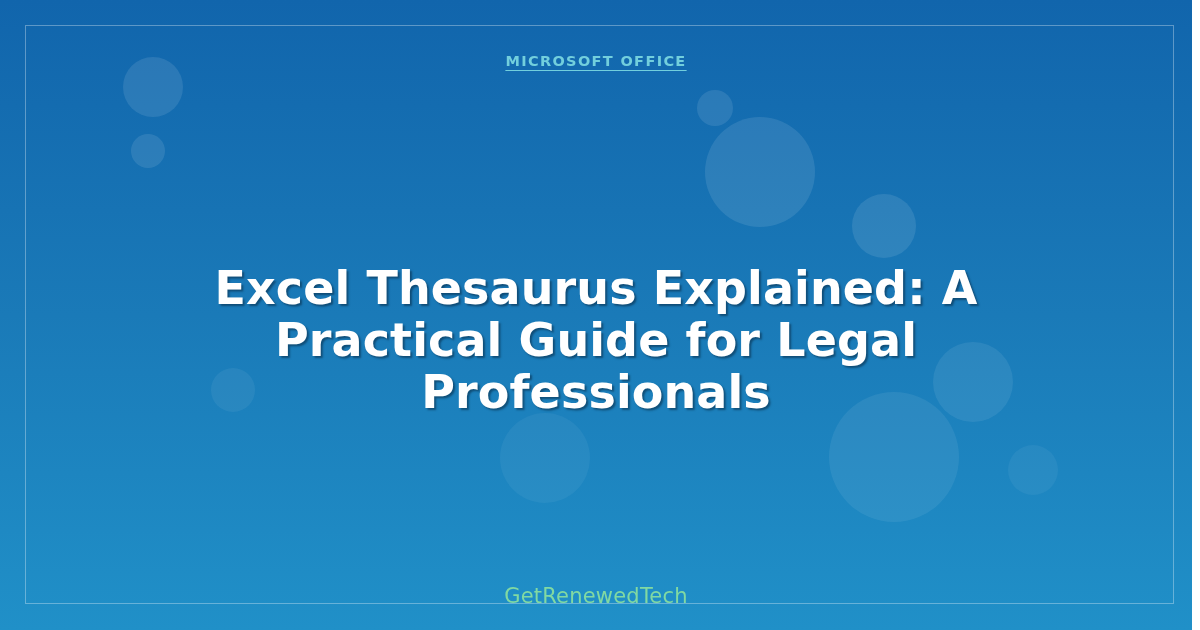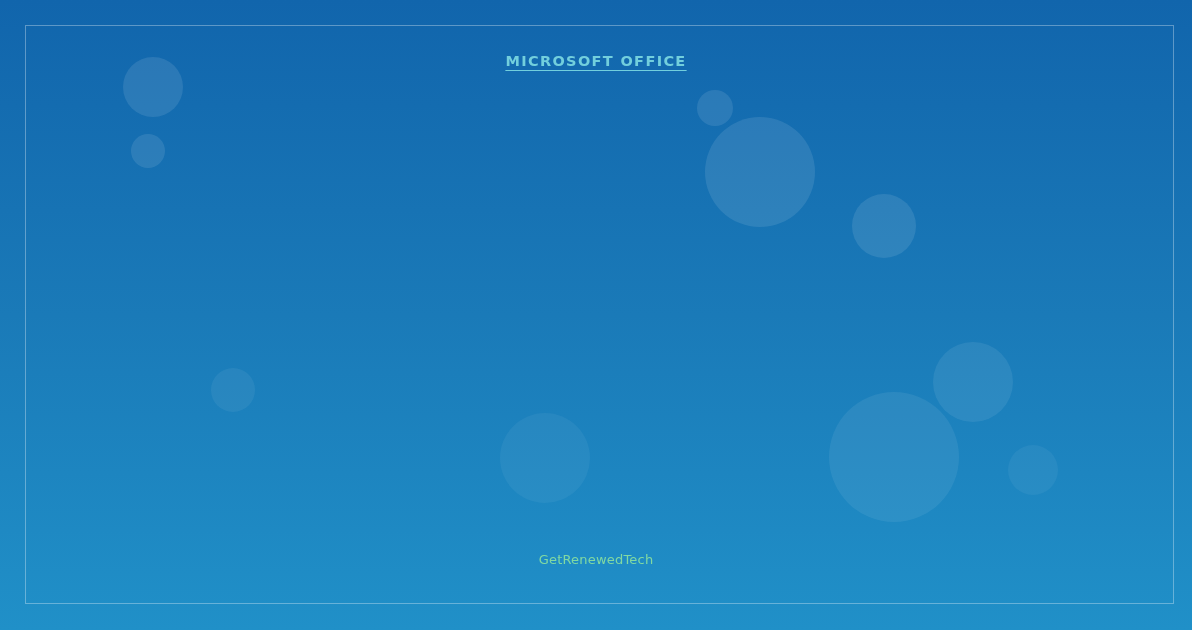--- a/index.html
+++ b/index.html
@@ -85,23 +85,23 @@
     font-weight: bold;
     color: #ffffff;
     letter-spacing: 0.1px;
     text-shadow: 2px 2px 2px rgba(8, 40, 66, 0.55);
   }
 
   #footer-brand {
     position: absolute;
     left: 0;
     right: 0;
-    top: 552px;
+    top: 584px;
     text-align: center;
-    font-size: 13px;
+    font-size: 21px;
     color: #81d9a2;
     letter-spacing: 0.2px;
   }
 </style>
 </head>
 <body>
 
 <div id="banner" style="background: linear-gradient(rgb(17, 101, 172) 0%, rgb(26, 122, 184) 50%, rgb(32, 144, 200) 100%);">
 
   <div id="decor-layer">
@@ -115,17 +115,20 @@
       <div class="decor-circle" style="left: 933px; top: 342px; width: 80px; height: 80px; background: rgb(255, 255, 255); opacity: 0.08;"></div>
       <div class="decor-circle" style="left: 829px; top: 392px; width: 130px; height: 130px; background: rgb(255, 255, 255); opacity: 0.07;"></div>
       <div class="decor-circle" style="left: 1008px; top: 445px; width: 50px; height: 50px; background: rgb(255, 255, 255); opacity: 0.05;"></div>
     </div>
 
   <div id="inset-frame" style="border-color: rgba(255, 255, 255, 0.32);"></div>
 
   <div id="content">
     <div id="category-label" style="color: rgb(114, 207, 221);">MICROSOFT OFFICE</div>
 
+    <div id="title-wrap">
+      <h1 id="page-title" style="color: rgb(255, 255, 255);">Excel Thesaurus Explained: A Practical Guide for Legal Professionals</h1>
+    </div>
 
     <div id="footer-brand" style="color: rgb(129, 217, 162);">GetRenewedTech</div>
   </div>
 
 </div>
 
 </body></html>

